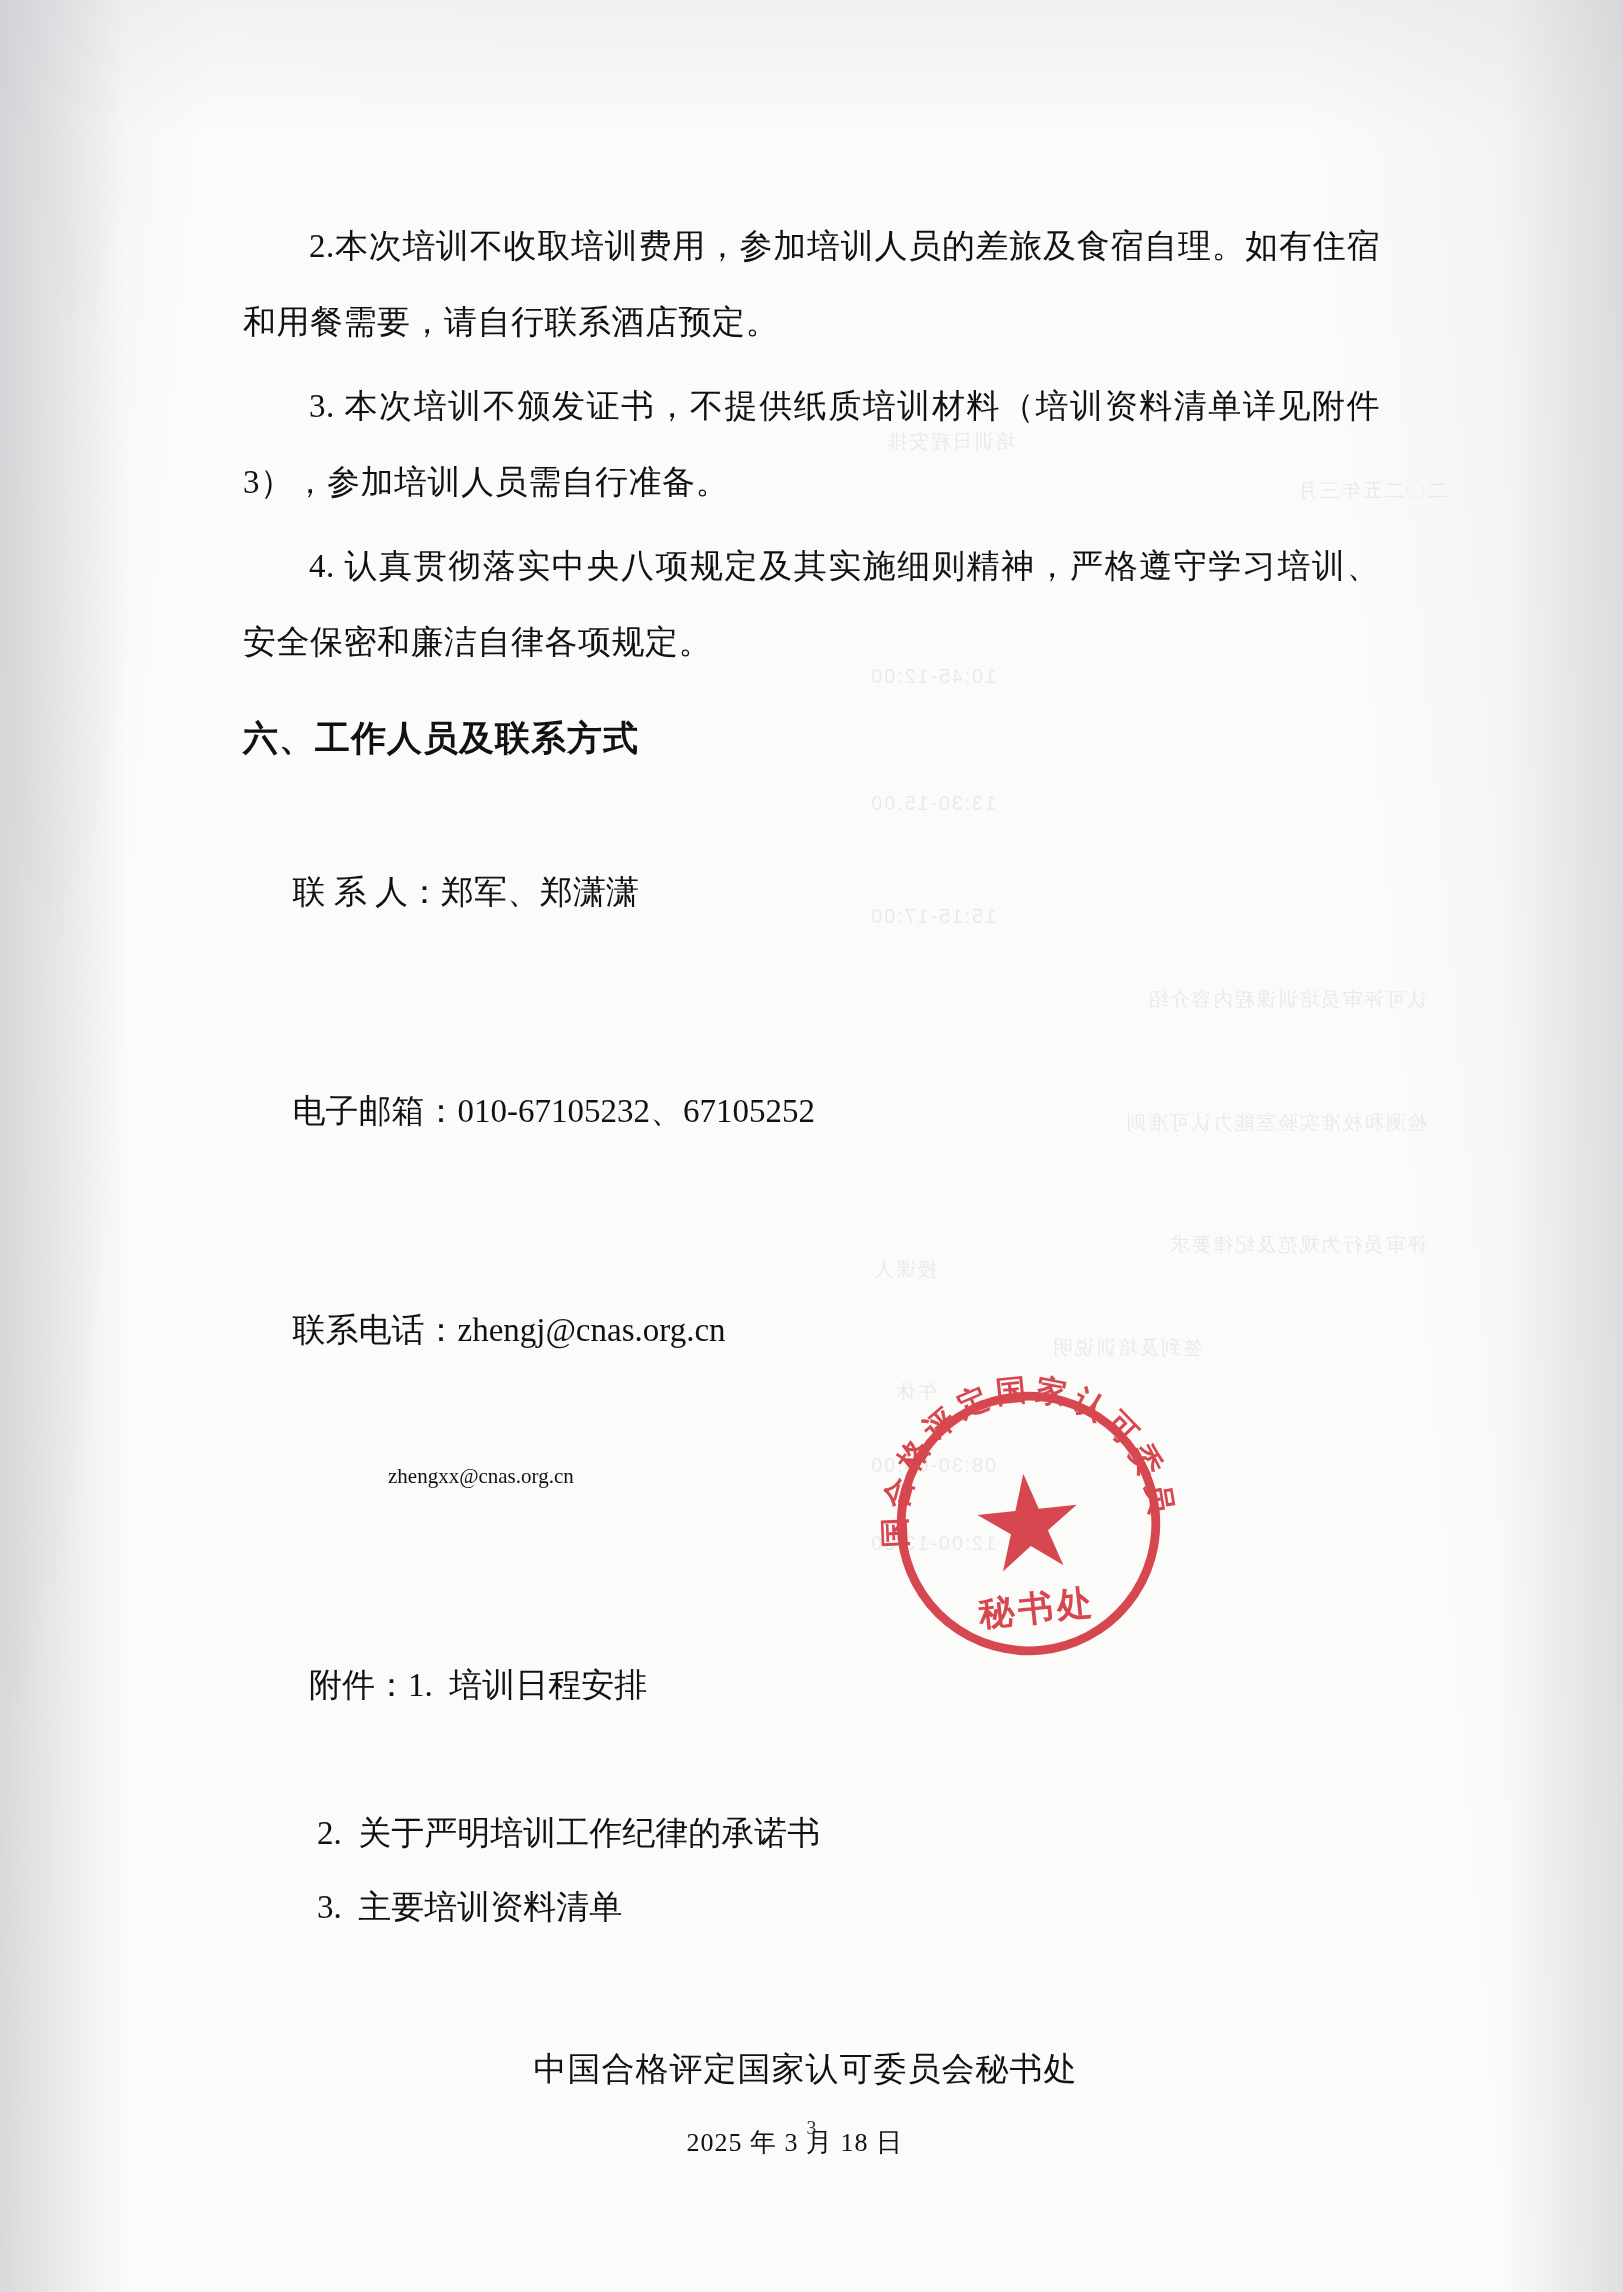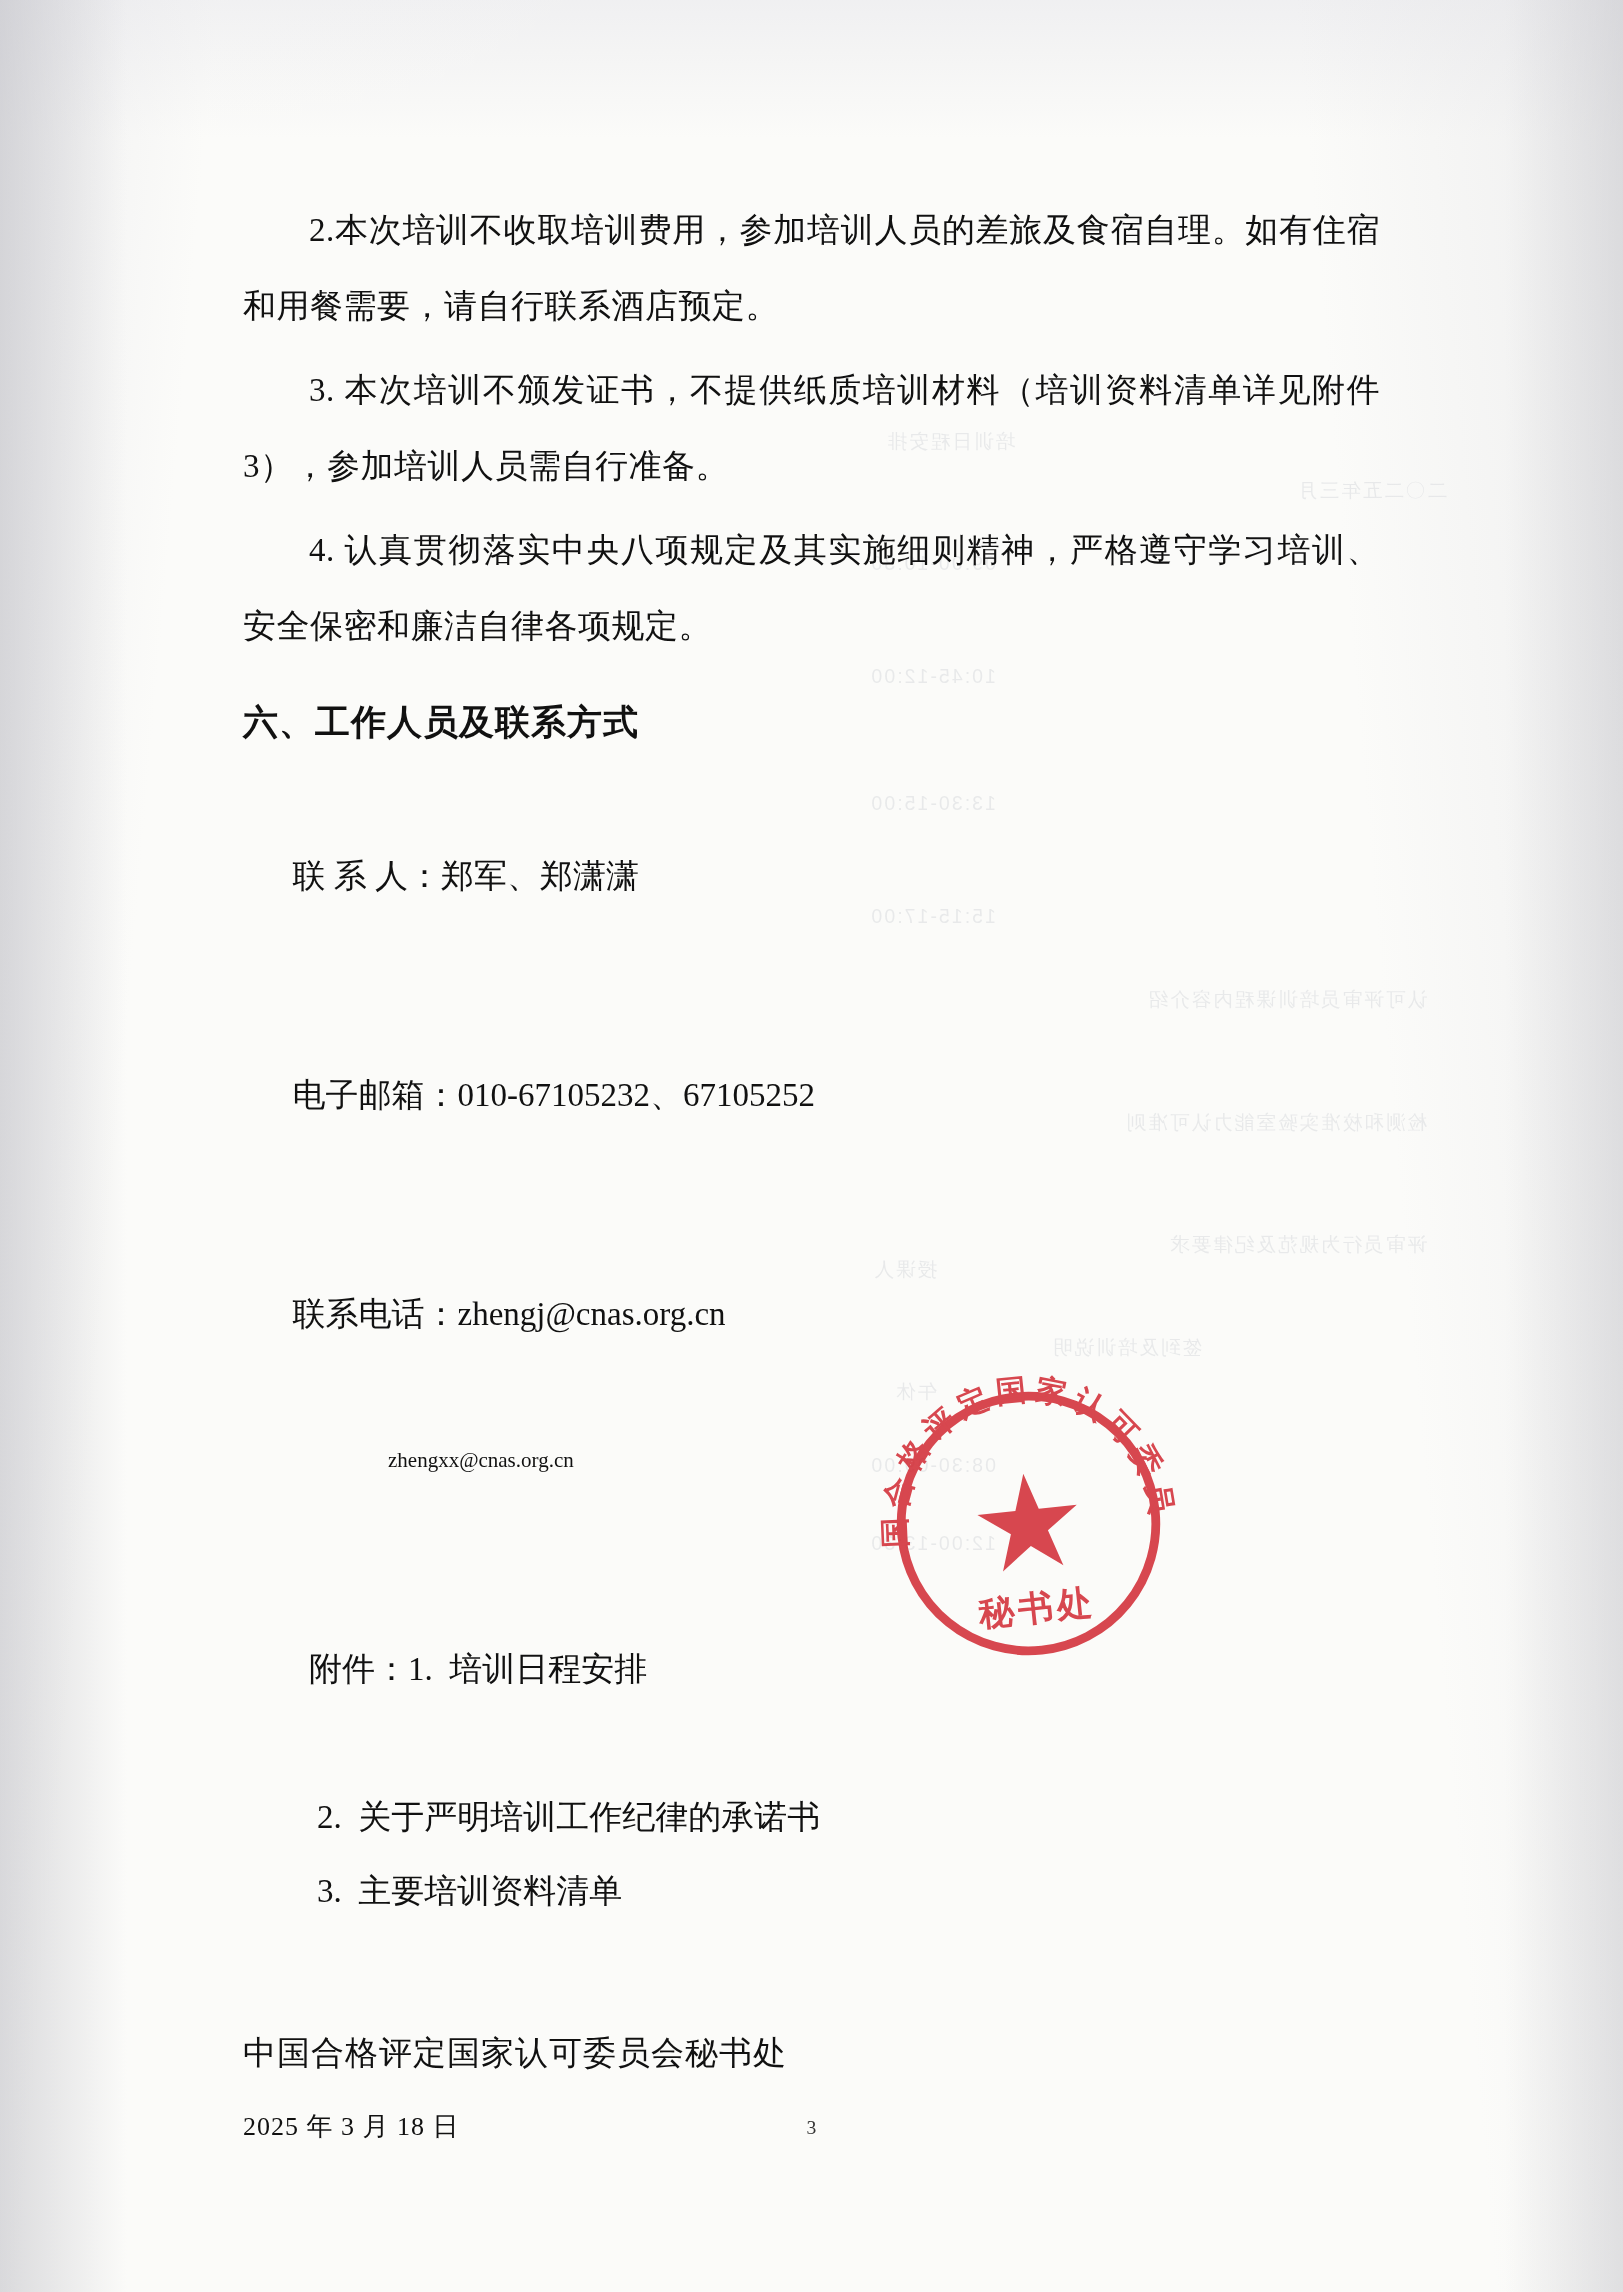--- a/index.html
+++ b/index.html
@@ -54,21 +54,21 @@
     letter-spacing: 2px;
   }
   .bleed .brow {
     position: absolute;
     white-space: nowrap;
   }
 
   .content {
     position: absolute;
     left: 243px;
-    top: 192px;
+    top: 208px;
     width: 1137px;
   }
   p.body-par {
     margin: 0 0 7.8px 0;
     font-size: 33px;
     line-height: 76px;
     text-indent: 2em;
     letter-spacing: 0.5px;
     text-align: justify;
   }
@@ -100,21 +100,21 @@
   .attach-line {
     font-size: 33px;
     line-height: 74px;
     white-space: pre;
   }
   .attach-line.sub {
     padding-left: 74px;
   }
   .signoff {
     margin-top: 88px;
-    text-align: left;
+    text-align: center;
     padding-right: 11.8px;
   }
   .signoff .org {
     font-size: 33px;
     line-height: 74px;
     letter-spacing: 1px;
   }
   .signoff .date {
     font-size: 26px;
     line-height: 74px;

